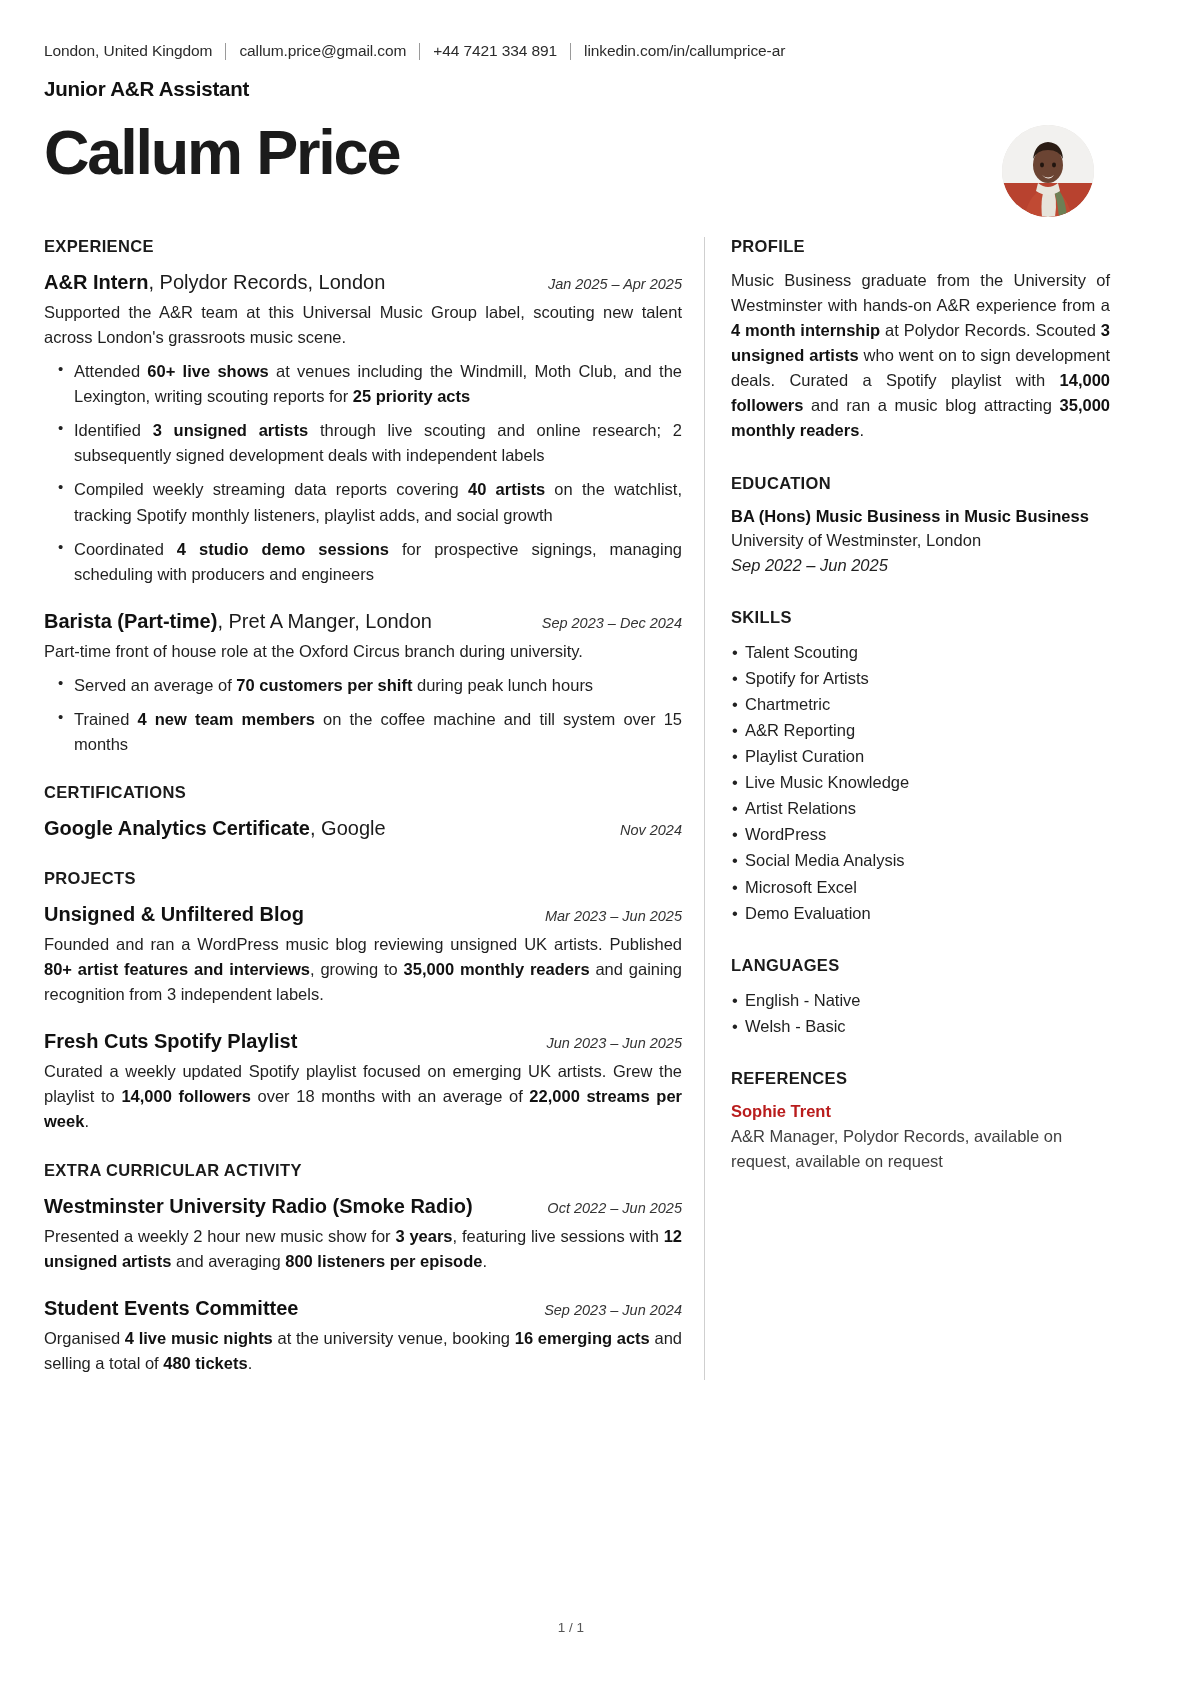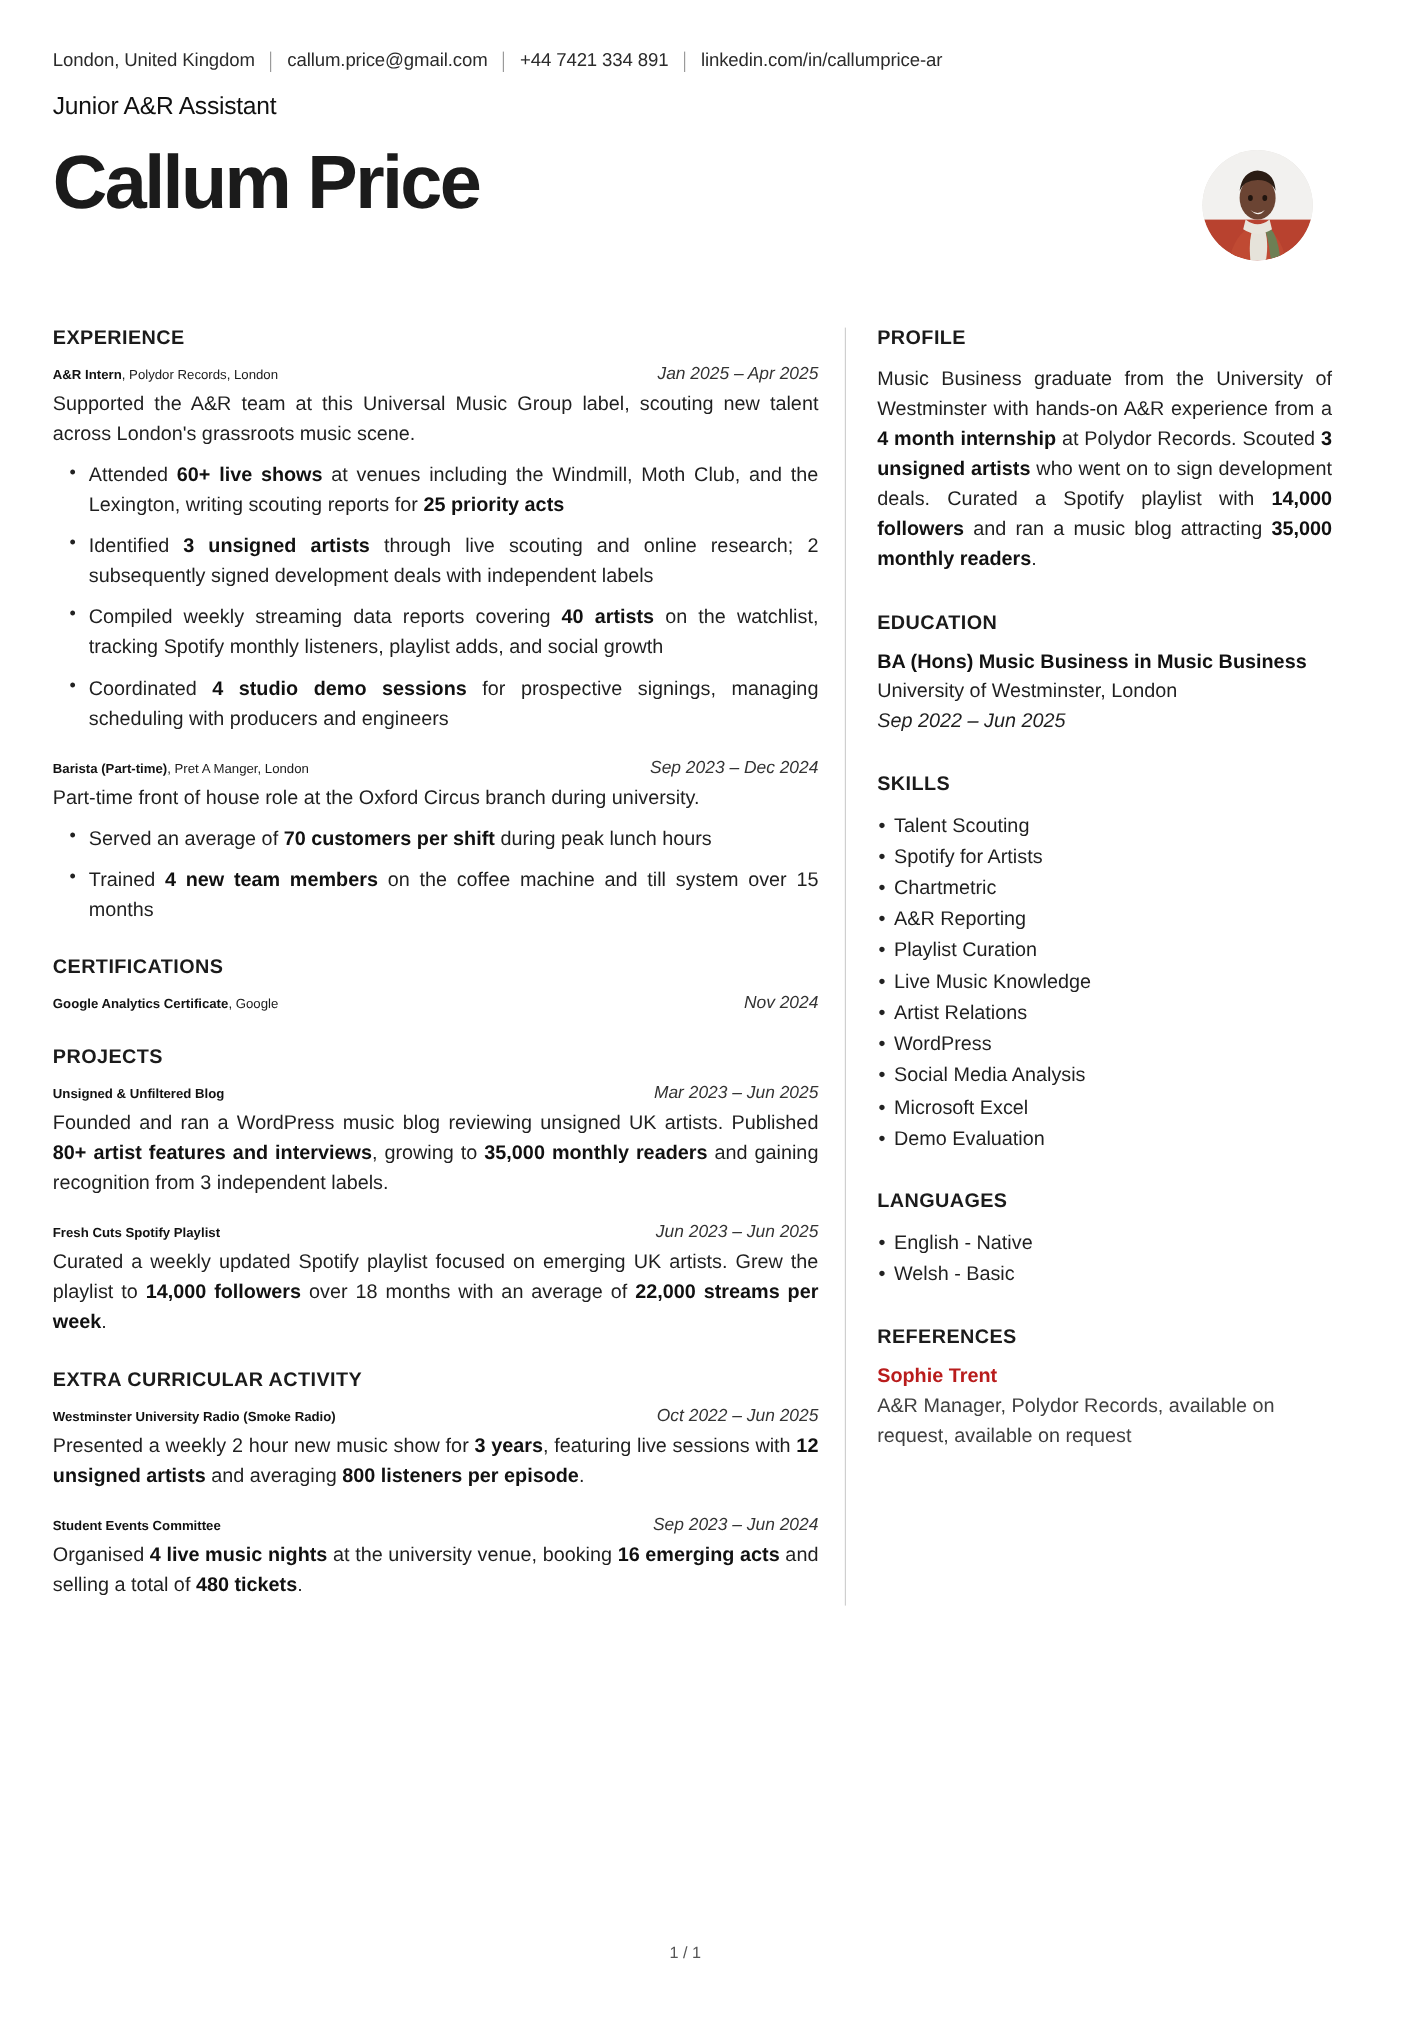--- a/index.html
+++ b/index.html
@@ -28,21 +28,21 @@
   }
   .contact-item { padding: 0 13px; }
   .contact-item:first-child { padding-left: 0; }
   .contact-sep {
     display: inline-block;
     width: 1px; height: 17px;
     background: #9a9a9a;
   }
   .job-title {
     font-size: 20.5px;
-    font-weight: normal;
+    font-weight: bold;
     margin-top: 17px;
     letter-spacing: -0.2px;
     color: #111;
   }
   .name-row {
     display: flex;
     align-items: flex-start;
     justify-content: space-between;
     margin-top: 18px;
     gap: 21px;
@@ -62,21 +62,21 @@
     margin-top: 6px;
     flex: 0 0 auto;
     background: #e8e6e3;
     position: relative;
   }
   .avatar svg { display: block; width: 92px; height: 92px; }
 
   
   .columns {
     display: flex;
-    margin-top: 56px;
+    margin-top: 20px;
     align-items: stretch;
   }
   .col-left {
     width: 660px;
     flex: 0 0 660px;
     padding-right: 22px;
   }
   .divider {
     width: 1px;
     background: #cfcfcf;
@@ -102,21 +102,21 @@
 
   .entry { margin-bottom: 4px; }
   .entry + .entry { margin-top: 20px; }
   .entry-head {
     display: flex;
     justify-content: space-between;
     align-items: baseline;
     gap: 14px;
   }
   .entry-title {
-    font-size: 11px;
+    font-size: 20px;
     line-height: 1.45;
     color: #1b1b1b;
     text-align: center;
   }
   .entry-title b { font-weight: bold; }
   .entry-date {
     font-size: 14.5px;
     font-style: italic;
     color: #333;
     white-space: nowrap;

